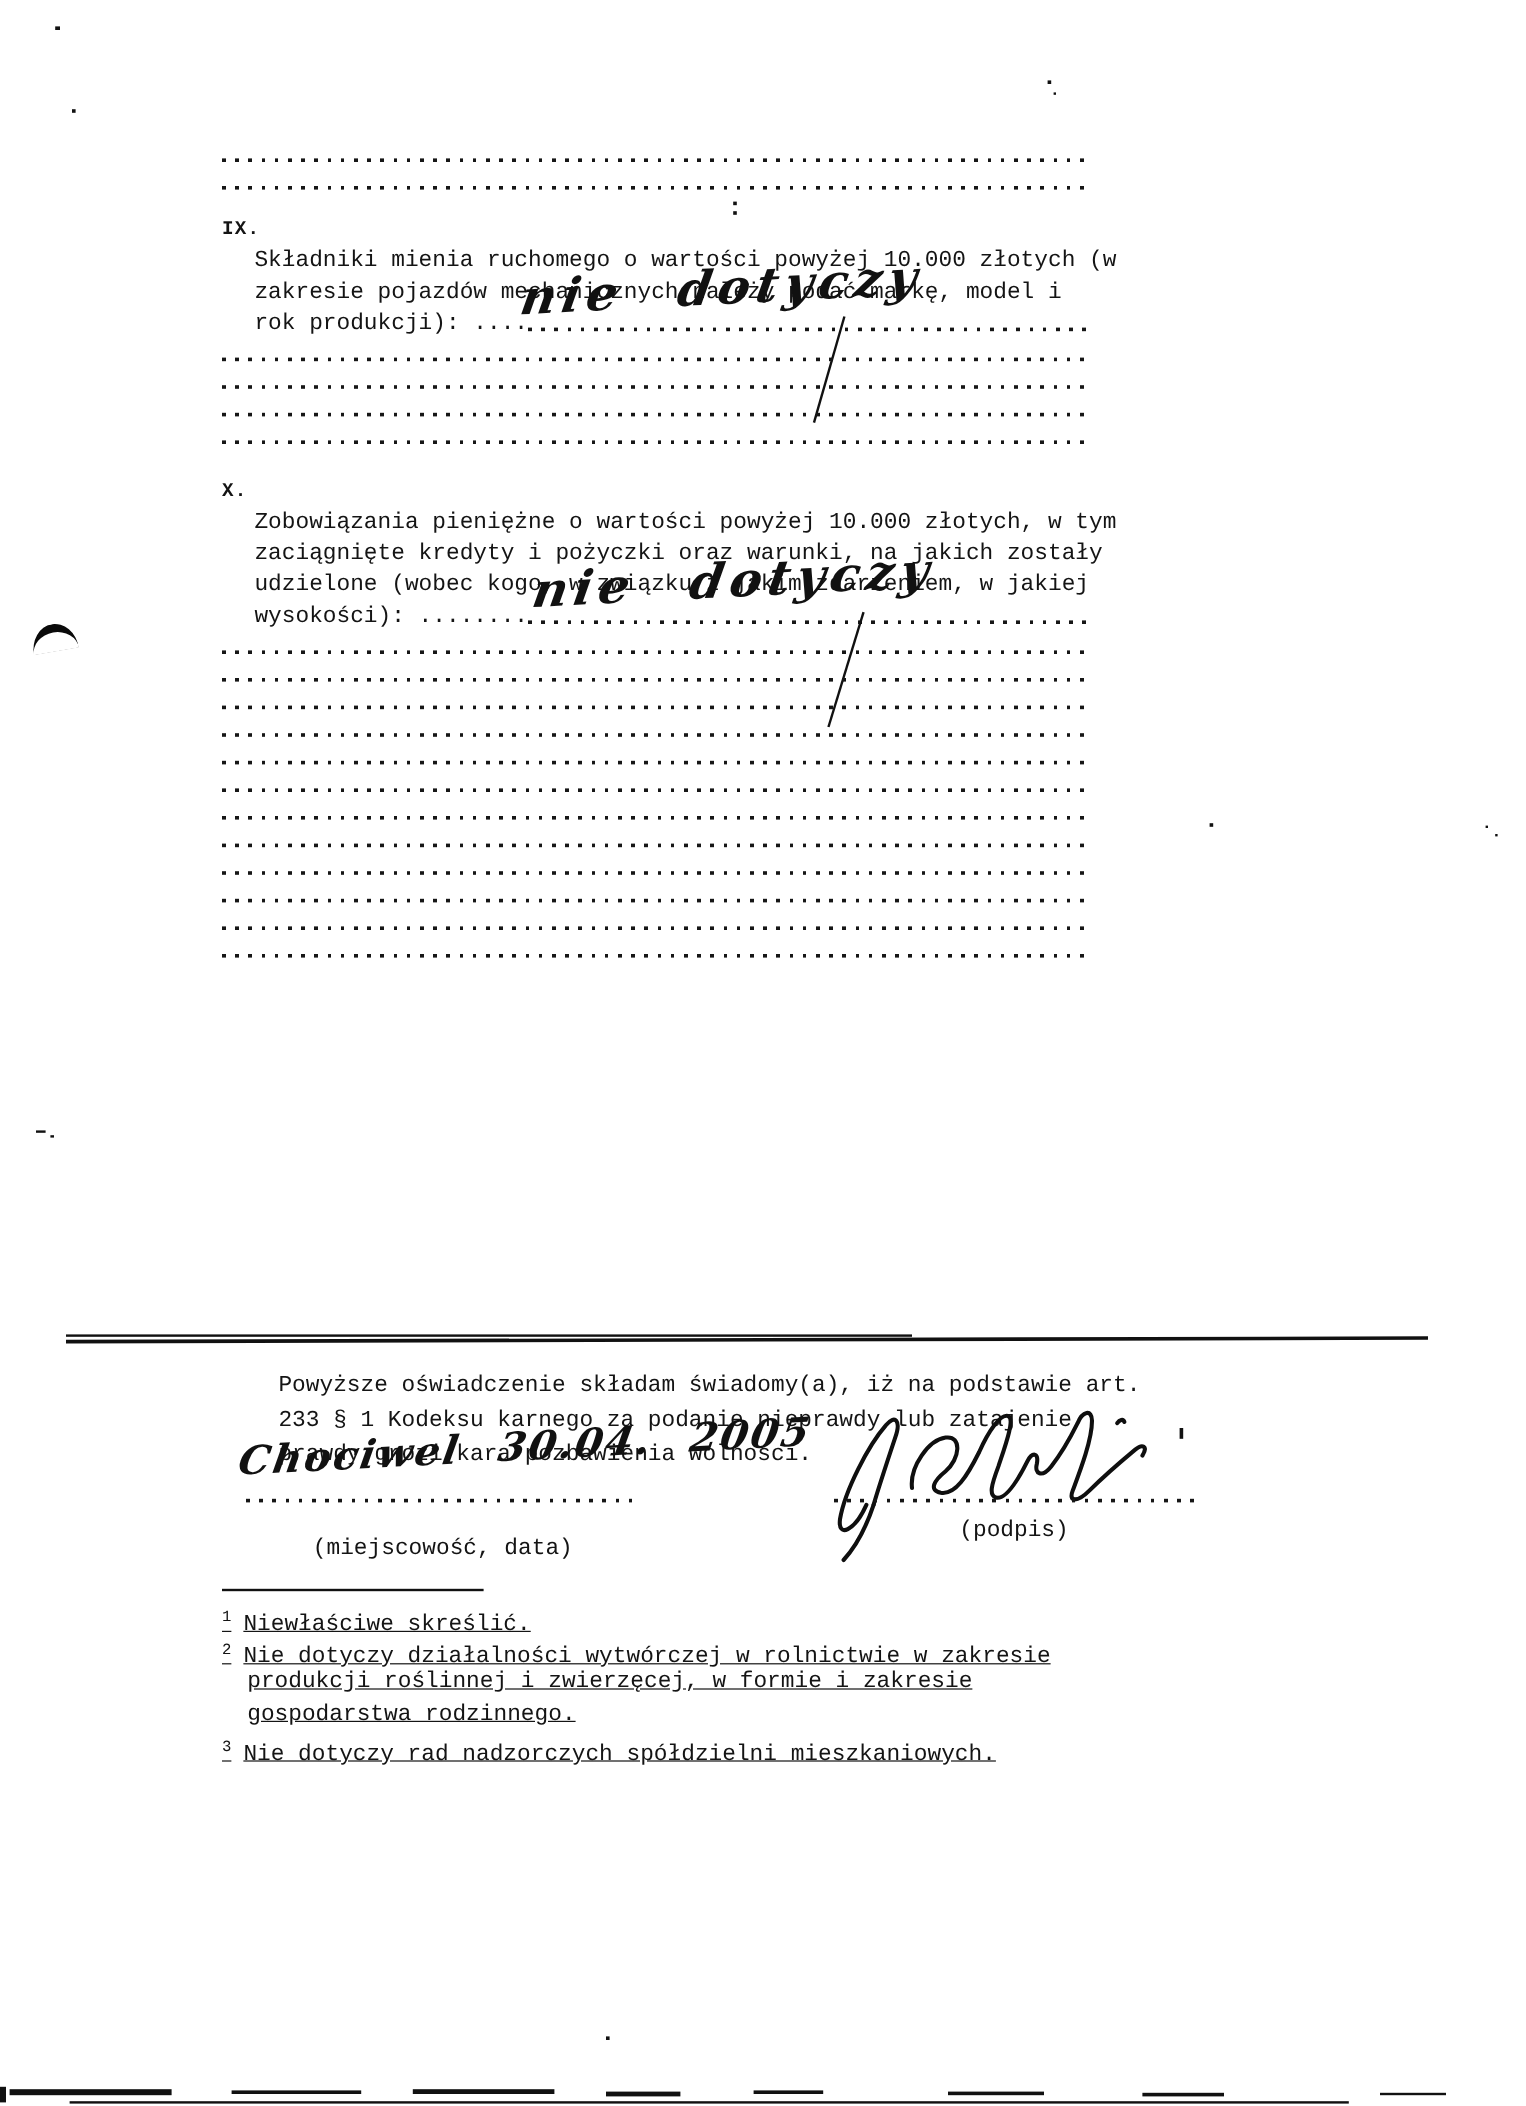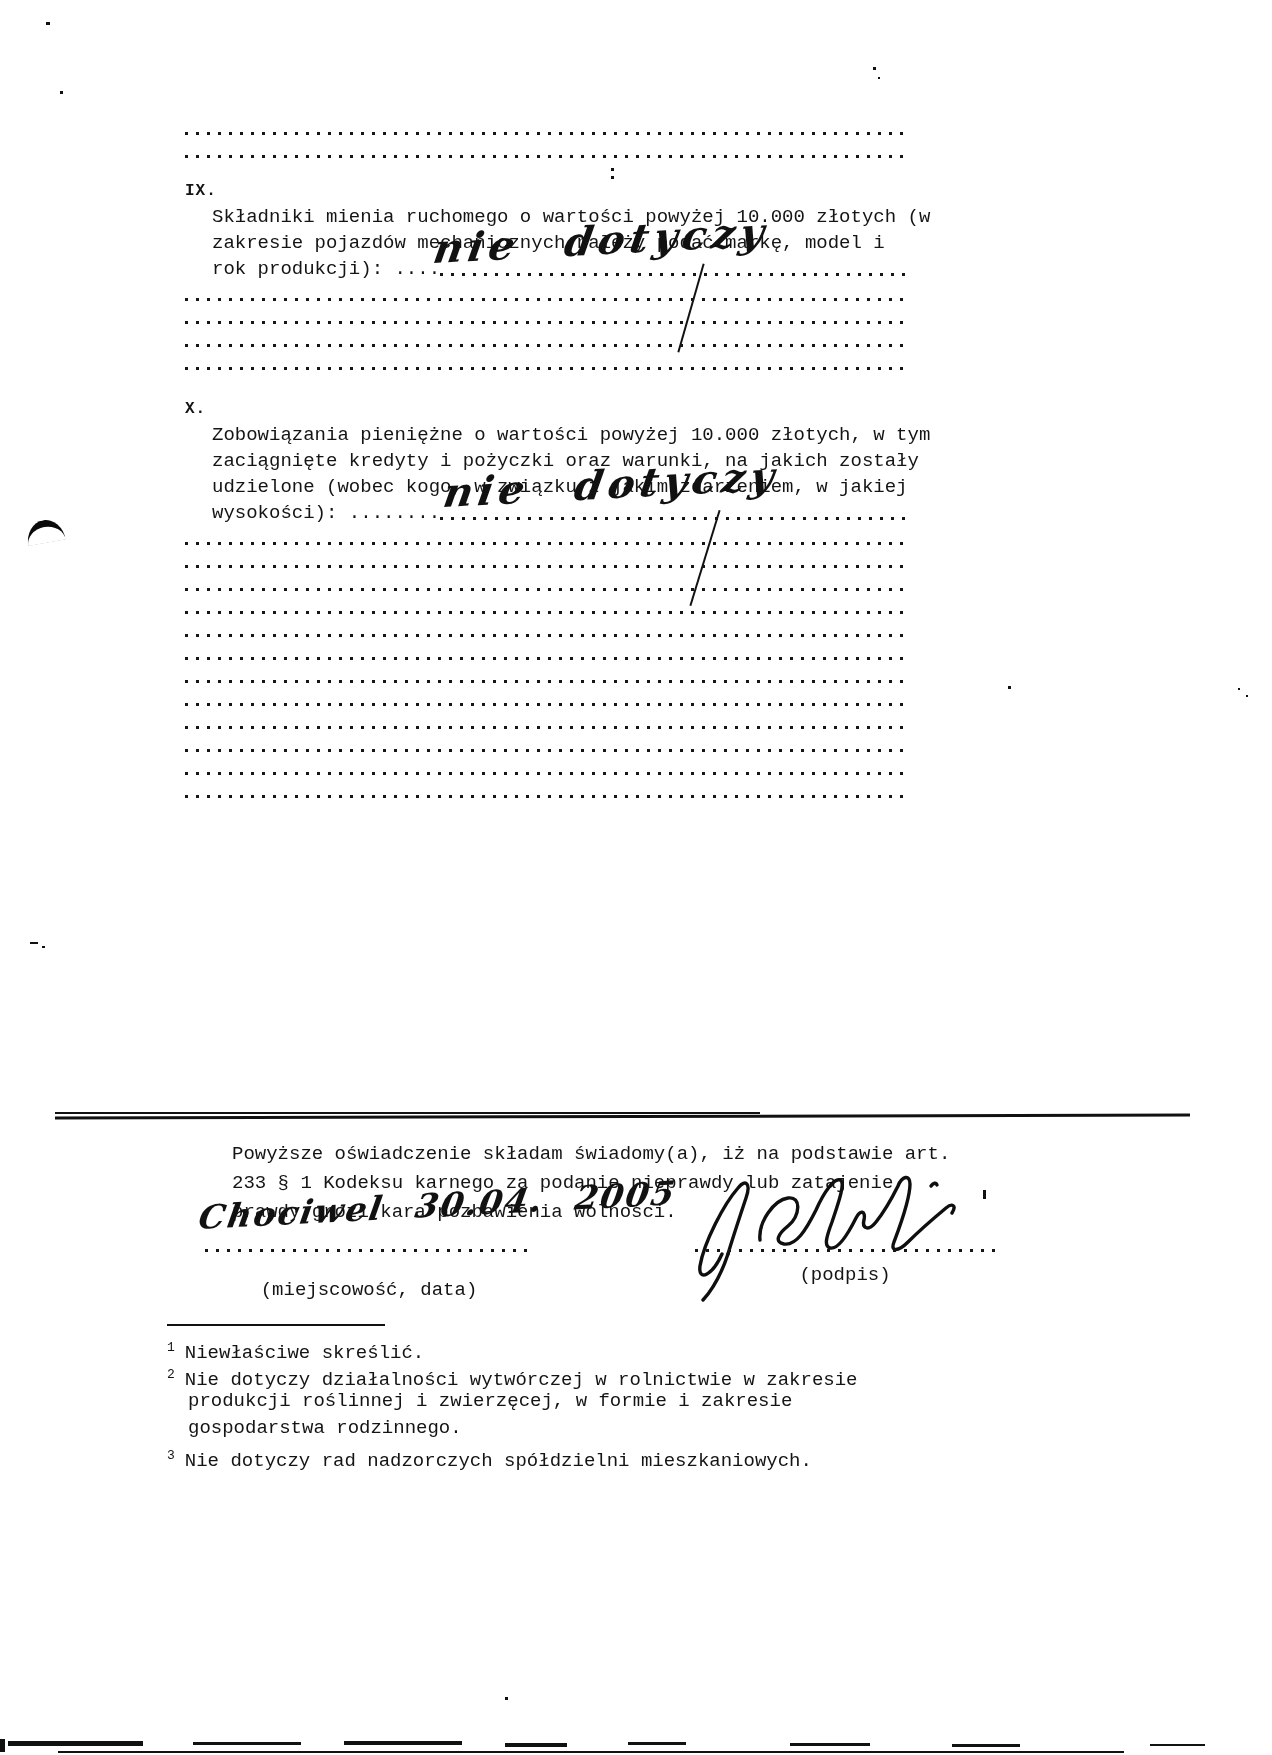--- a/index.html
+++ b/index.html
@@ -32,21 +32,21 @@
   .divider{position:absolute;left:55px;top:1115px;width:1135px;height:3px;background:#111;transform:rotate(-0.15deg);}
   .divider-dark{position:absolute;left:55px;top:1112px;width:705px;height:2px;background:#111;}
   .decl{position:absolute;left:205px;top:1140px;width:720px;}
   .decl .ln{line-height:29px;height:29px;}
   .hw-placedate{left:196px;top:1198px;font-size:33px;letter-spacing:2px;word-spacing:18px;position:absolute;}
   .dotline{position:absolute;height:3px;
     background-image:repeating-linear-gradient(to right,#161616 0 3px,transparent 3px 11px);}
   .siglabel{position:absolute;font-size:19px;text-align:center;white-space:pre;}
   .sig-svg{position:absolute;left:688px;top:1168px;}
   
-  .footnotes{position:absolute;left:167px;top:1324px;width:810px;font-size:19px;}
+  .footnotes{position:absolute;left:185px;top:1324px;width:810px;font-size:19px;text-decoration:underline;}
   .fnrule{width:218px;height:2px;background:#111;margin-bottom:8px;}
   .fnline{line-height:27px;height:27px;white-space:pre;}
   .fnline sup{font-size:13px;margin-right:10px;}
   .fncont{padding-left:21px;}
   
   .speck{position:absolute;background:#111;}
   .arc{position:absolute;left:26px;top:520px;width:38px;height:16px;border-top:7px solid #0a0a0a;
     border-radius:50% 50% 0 0/100% 100% 0 0;transform:rotate(-10deg);}
   .bottom-line{position:absolute;left:58px;top:1751px;width:1066px;height:2px;background:#111;}
   .bracket{position:absolute;left:0;top:1739px;width:5px;height:13px;background:#111;}

